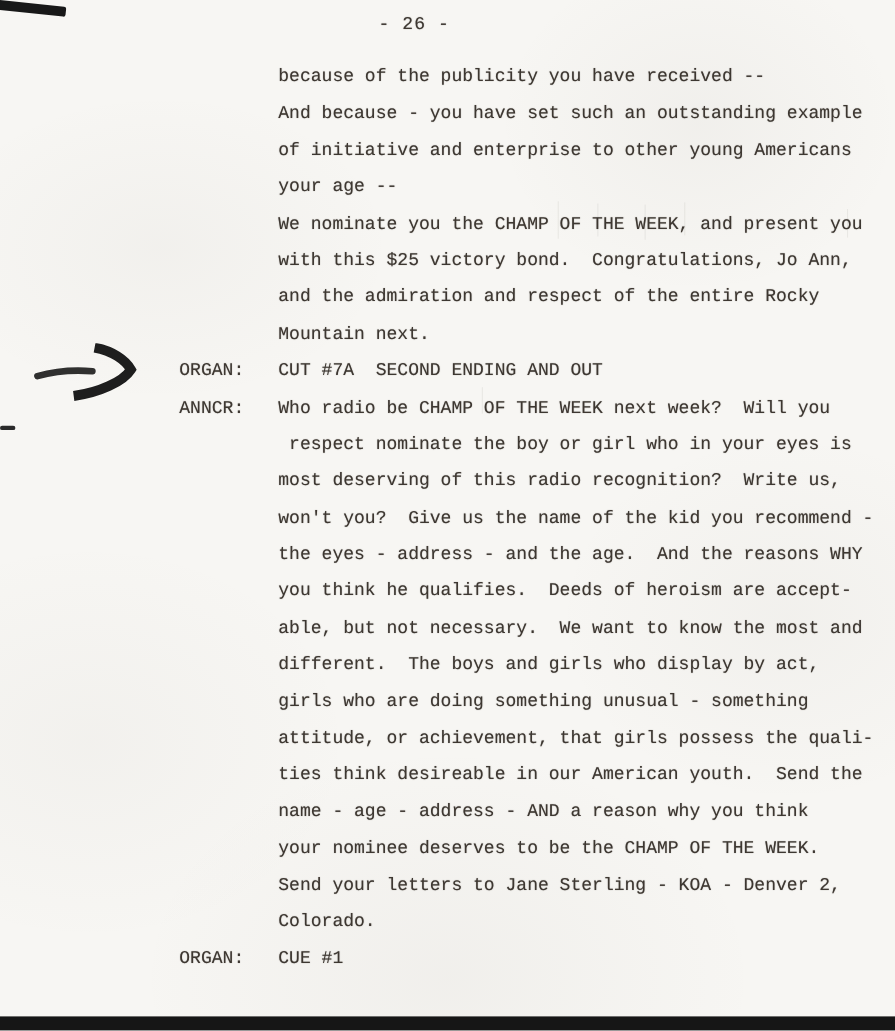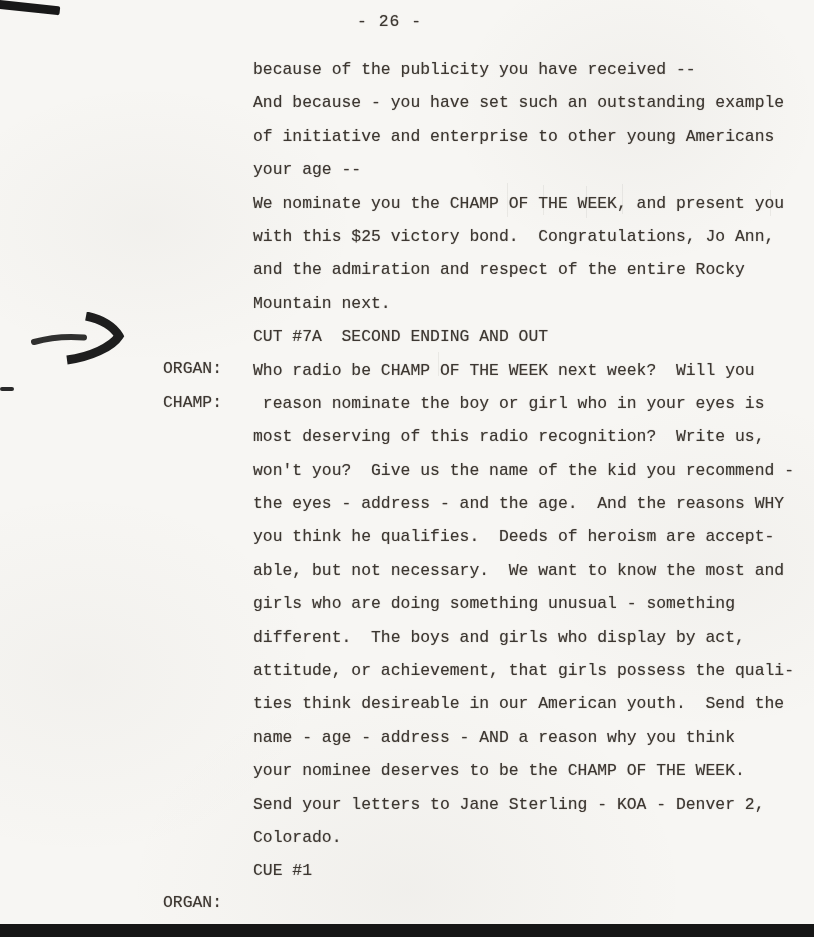--- a/index.html
+++ b/index.html
@@ -16,27 +16,26 @@
       #f7f6f3;
     overflow:hidden;
     font-family:"Liberation Mono","DejaVu Sans Mono",monospace;
     color:#3d3731;
   }
   .page-number{
     position:absolute;left:344px;top:12px;
     font-size:16.4px;letter-spacing:1px;
     text-shadow:0 0 1px rgba(61,55,49,0.55);
     white-space:pre;
-    margin-left:13px;
   }
   .script-rows{position:absolute;left:0;top:53px;width:814px;}
   .row{position:relative;height:33.4px;line-height:33.4px;white-space:pre;}
   .row .label{
     position:absolute;left:163px;top:0;
-    font-size:16.4px;text-shadow:0 0 1px rgba(61,55,49,0.5);margin-top:32px;
+    font-size:16.4px;text-shadow:0 0 1px rgba(61,55,49,0.5);
   }
   .row .text{
     position:absolute;left:253px;top:0;
     font-size:16.4px;text-shadow:0 0 1px rgba(61,55,49,0.5);text-align:center;
   }
   .corner-mark{
     position:absolute;left:-4px;top:3px;width:64px;height:9px;
     background:#181818;transform:rotate(6deg);border-radius:2px;
   }
   .bottom-bar{
@@ -68,29 +67,29 @@
   <div class="script-rows">
       <div class="row"><span class="text">because of the publicity you have received --</span></div>
       <div class="row"><span class="text">And because - you have set such an outstanding example</span></div>
       <div class="row"><span class="text">of initiative and enterprise to other young Americans</span></div>
       <div class="row"><span class="text">your age --</span></div>
       <div class="row"><span class="text">We nominate you the CHAMP OF THE WEEK, and present you</span></div>
       <div class="row"><span class="text">with this $25 victory bond.  Congratulations, Jo Ann,</span></div>
       <div class="row"><span class="text">and the admiration and respect of the entire Rocky</span></div>
       <div class="row"><span class="text">Mountain next.</span></div>
       <div class="row"><span class="label">ORGAN:</span><span class="text">CUT #7A  SECOND ENDING AND OUT</span></div>
-      <div class="row"><span class="label">CHAMP:</span><span class="text">Who radio be CHAMP OF THE WEEK next week?  Will you</span></div>
-      <div class="row"><span class="text"> reason nominate the boy or girl who in your eyes is</span></div>
+      <div class="row"><span class="label">ANNCR:</span><span class="text">Who radio be CHAMP OF THE WEEK next week?  Will you</span></div>
+      <div class="row"><span class="text"> respect nominate the boy or girl who in your eyes is</span></div>
       <div class="row"><span class="text">most deserving of this radio recognition?  Write us,</span></div>
       <div class="row"><span class="text">won't you?  Give us the name of the kid you recommend -</span></div>
       <div class="row"><span class="text">the eyes - address - and the age.  And the reasons WHY</span></div>
       <div class="row"><span class="text">you think he qualifies.  Deeds of heroism are accept-</span></div>
       <div class="row"><span class="text">able, but not necessary.  We want to know the most and</span></div>
+      <div class="row"><span class="text">different.  The boys and girls who display by act,</span></div>
       <div class="row"><span class="text">girls who are doing something unusual - something</span></div>
-      <div class="row"><span class="text">different.  The boys and girls who display by act,</span></div>
       <div class="row"><span class="text">attitude, or achievement, that girls possess the quali-</span></div>
       <div class="row"><span class="text">ties think desireable in our American youth.  Send the</span></div>
       <div class="row"><span class="text">name - age - address - AND a reason why you think</span></div>
       <div class="row"><span class="text">your nominee deserves to be the CHAMP OF THE WEEK.</span></div>
       <div class="row"><span class="text">Send your letters to Jane Sterling - KOA - Denver 2,</span></div>
       <div class="row"><span class="text">Colorado.</span></div>
       <div class="row"><span class="label">ORGAN:</span><span class="text">CUE #1</span></div>
     </div>
 
   <svg class="arrow-svg" viewBox="0 0 100 54" aria-hidden="true">

